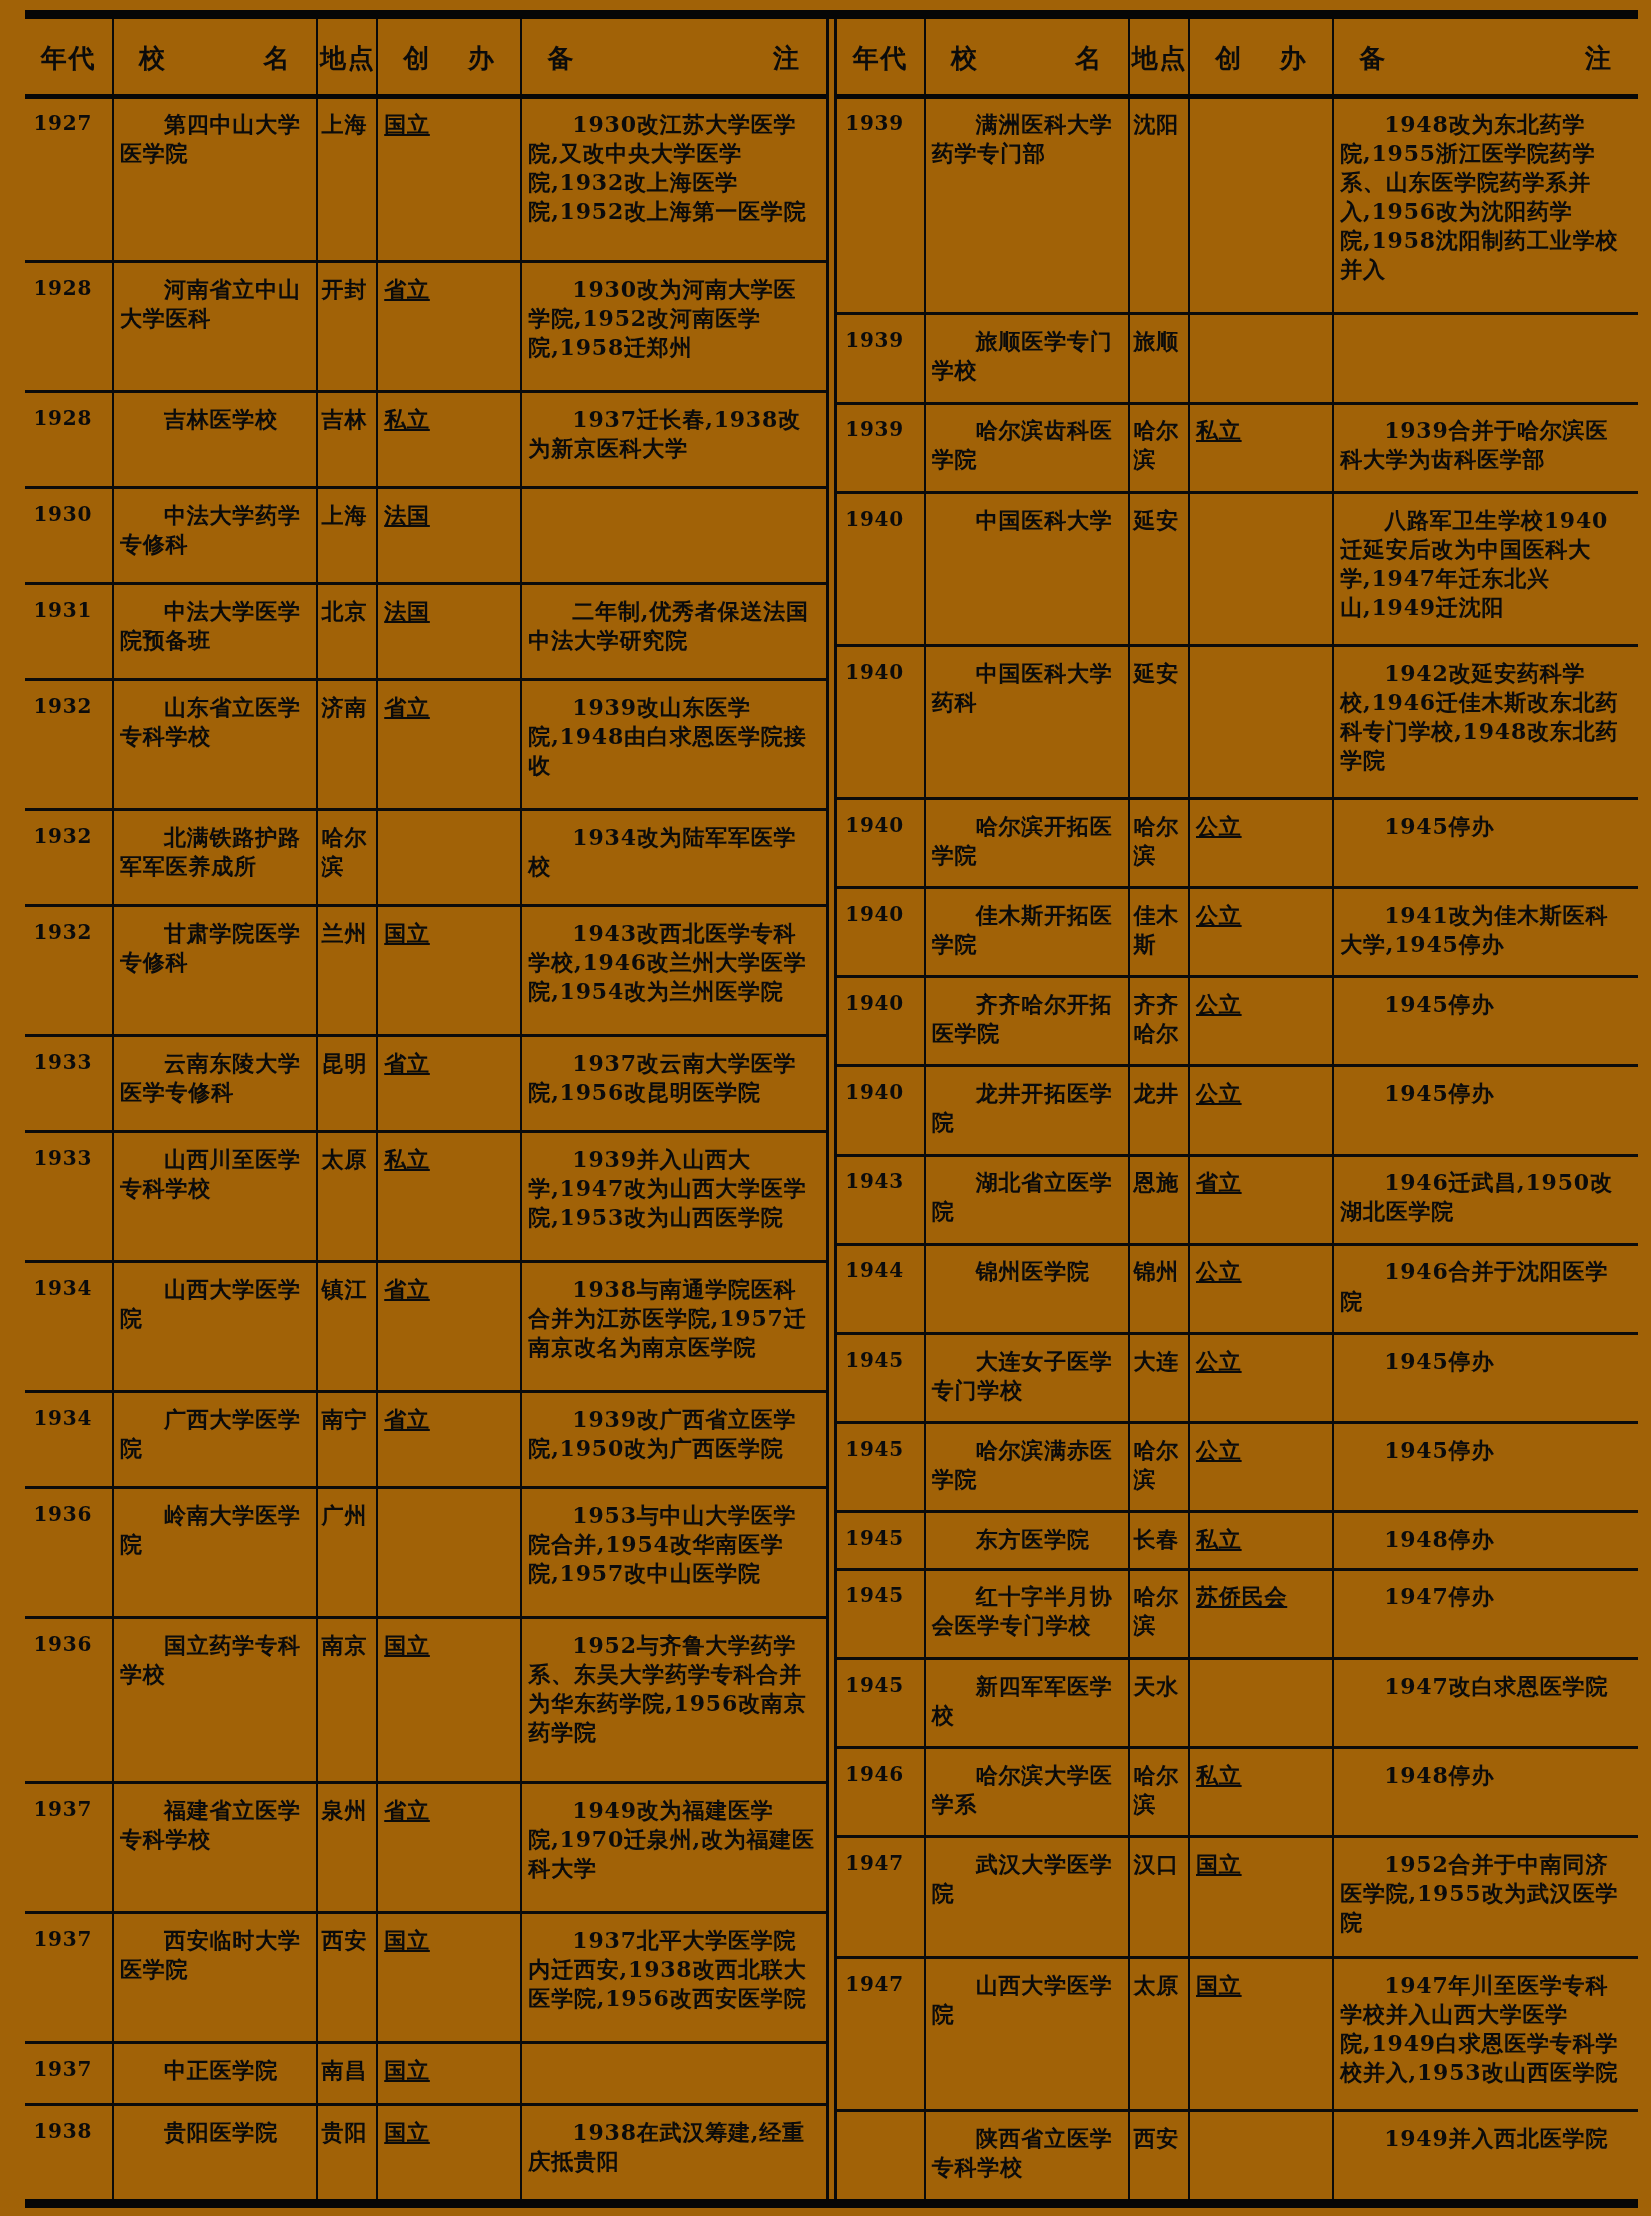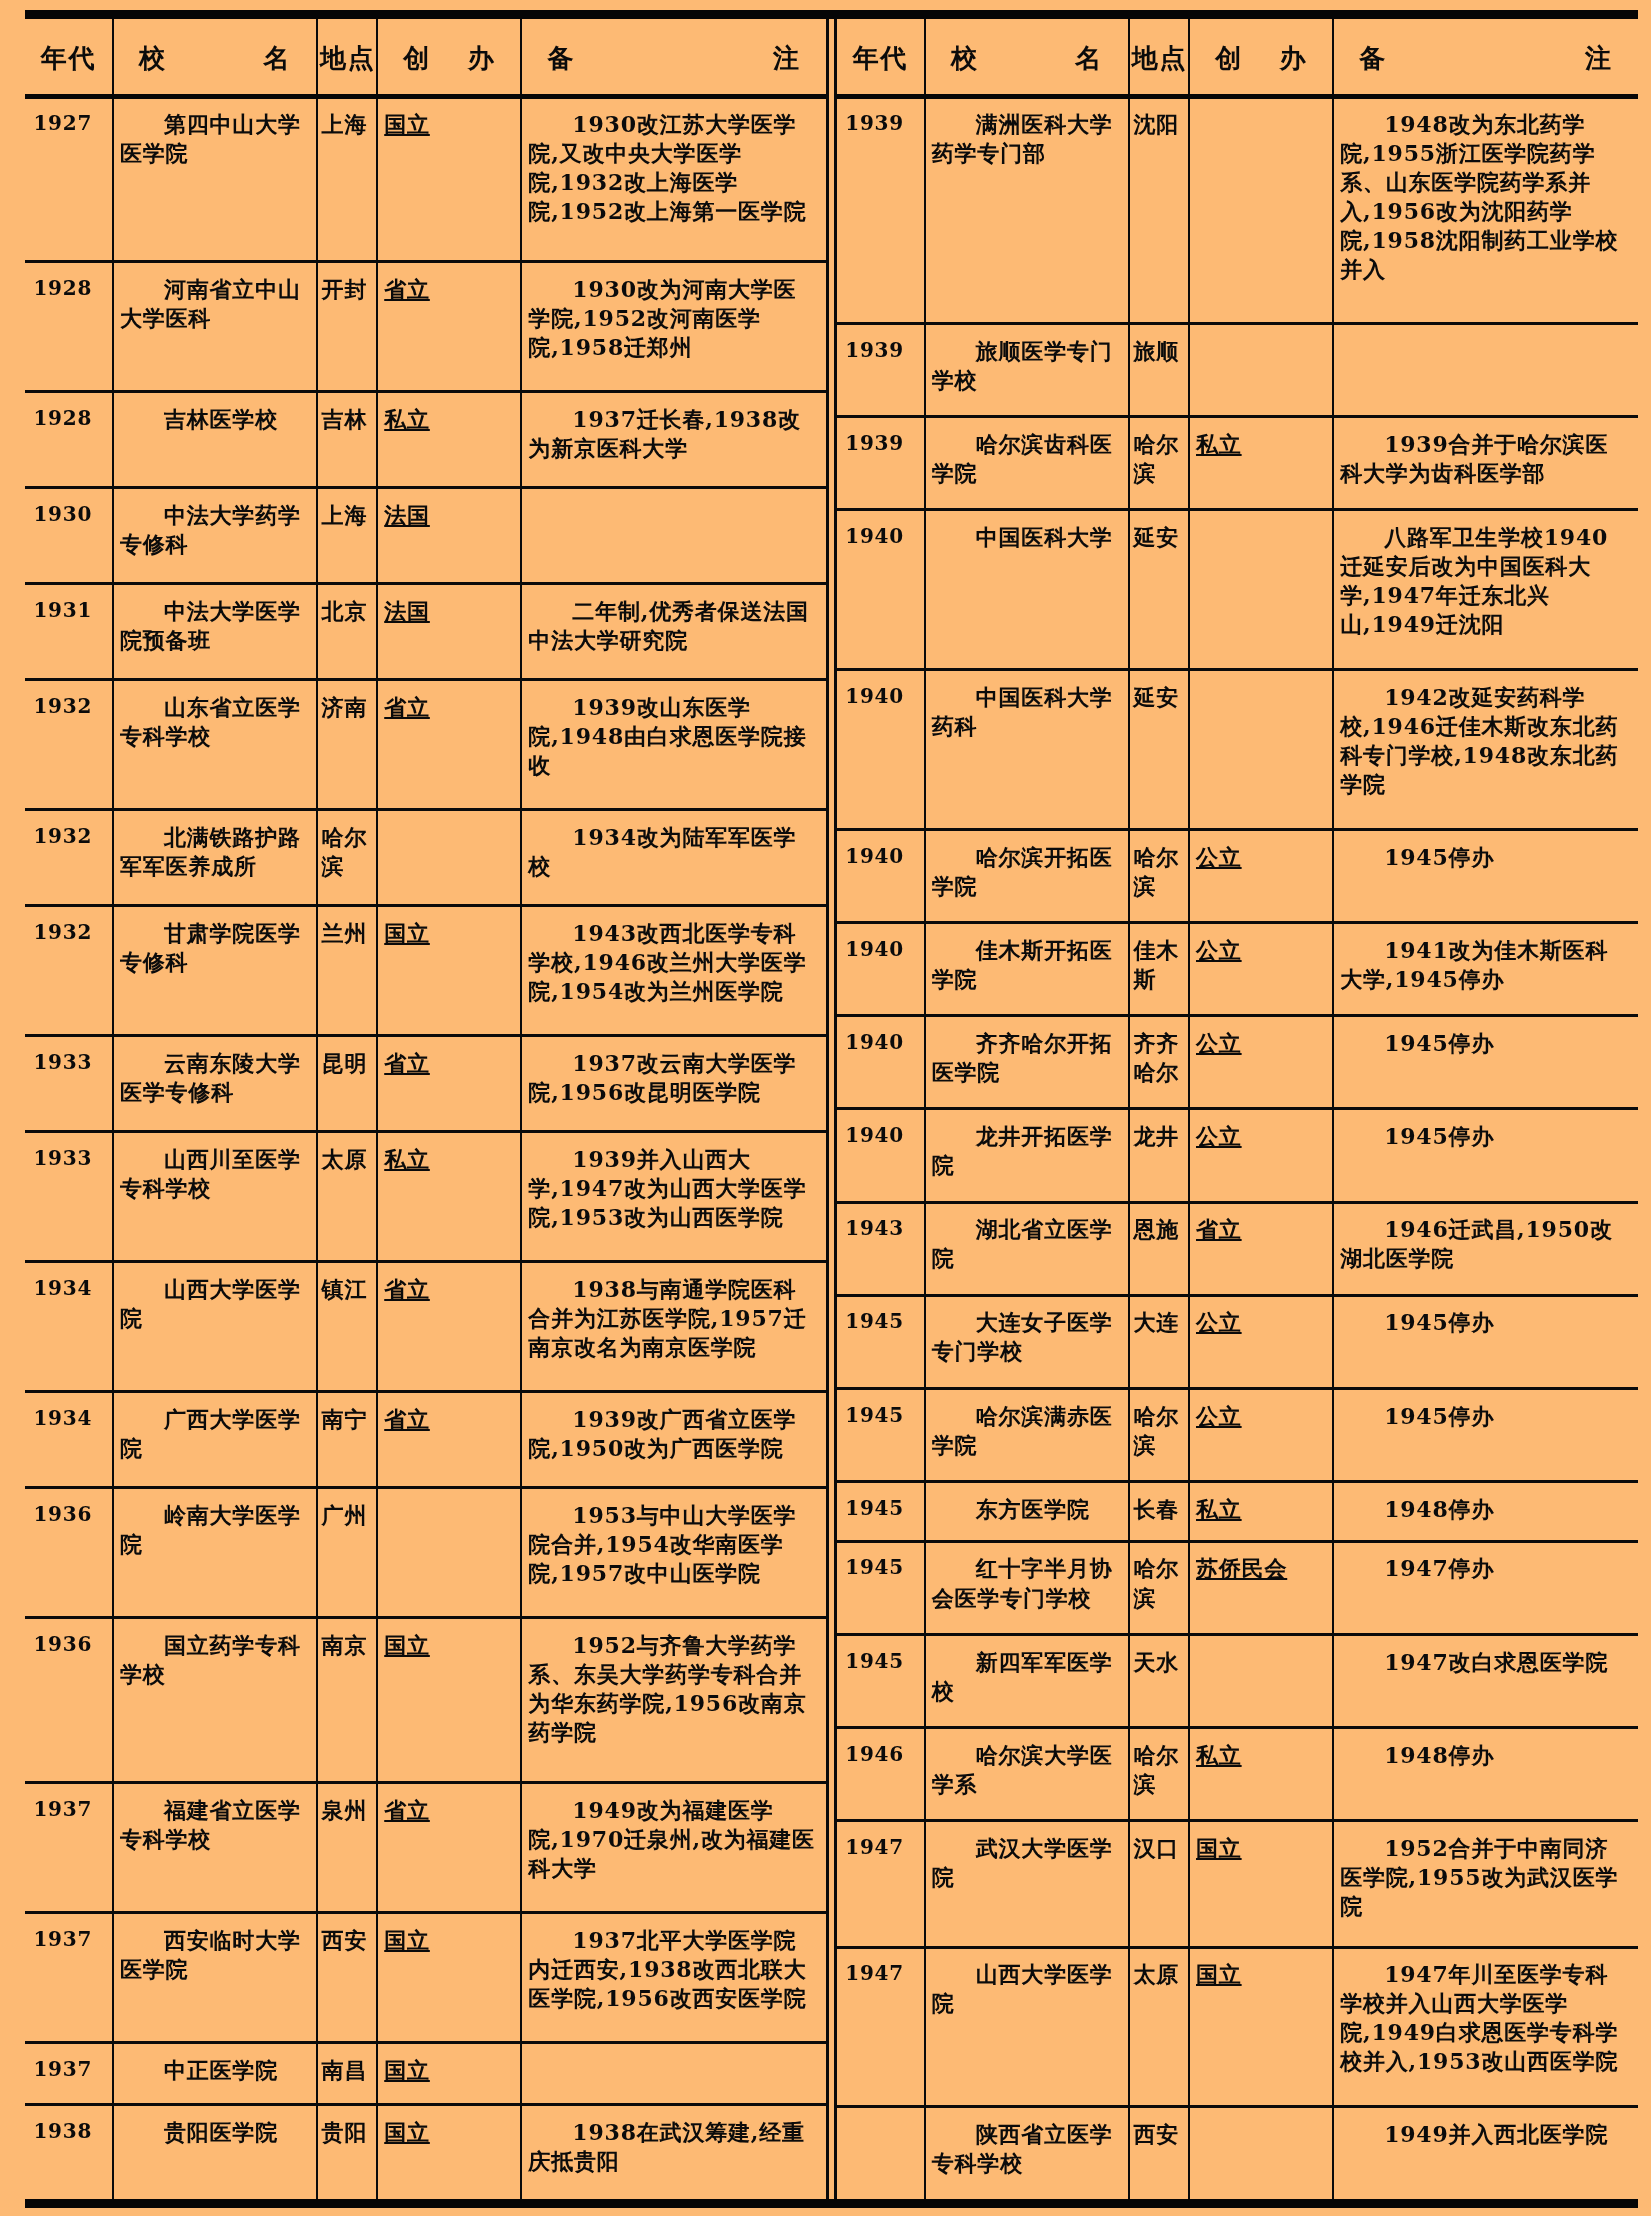--- a/index.html
+++ b/index.html
@@ -1,20 +1,20 @@
 <!DOCTYPE html>
 <html style="font-size:13.4px"><head>
 <meta charset="utf-8">
 <style>
   html,body{margin:0;padding:0;background:#e8e8e4;}
   .sheet{
     position:relative;
     width:1651px;height:2216px;
     box-sizing:border-box;
-    background:#fdba74;
+    background:#a16207;
     padding:10px 13.4px 8.4px 25px;
     font-family:"DejaVu Serif","DejaVu Sans","Liberation Serif",serif;
     font-weight:700;
     color:#0b0b0b;
   }
   .table-frame{
     display:flex;
     height:100%;
     box-sizing:border-box;
     border-top:9.2px solid #060606;
@@ -582,20 +582,37 @@
               </td>
               <td class="cell-type">
                 <div>省立</div>
               </td>
               <td class="cell-note">
                 <div>1946迁武昌,1950改湖北医学院</div>
               </td>
             </tr>
             <tr>
               <td class="cell-year">
+                <div>1944</div>
+              </td>
+              <td class="cell-name">
+                <div>锦州医学院</div>
+              </td>
+              <td class="cell-loc">
+                <div>锦州</div>
+              </td>
+              <td class="cell-type">
+                <div>公立</div>
+              </td>
+              <td class="cell-note">
+                <div>1946合并于沈阳医学院</div>
+              </td>
+            </tr>
+            <tr>
+              <td class="cell-year">
                 <div>1945</div>
               </td>
               <td class="cell-name">
                 <div>大连女子医学专门学校</div>
               </td>
               <td class="cell-loc">
                 <div>大连</div>
               </td>
               <td class="cell-type">
                 <div>公立</div>

